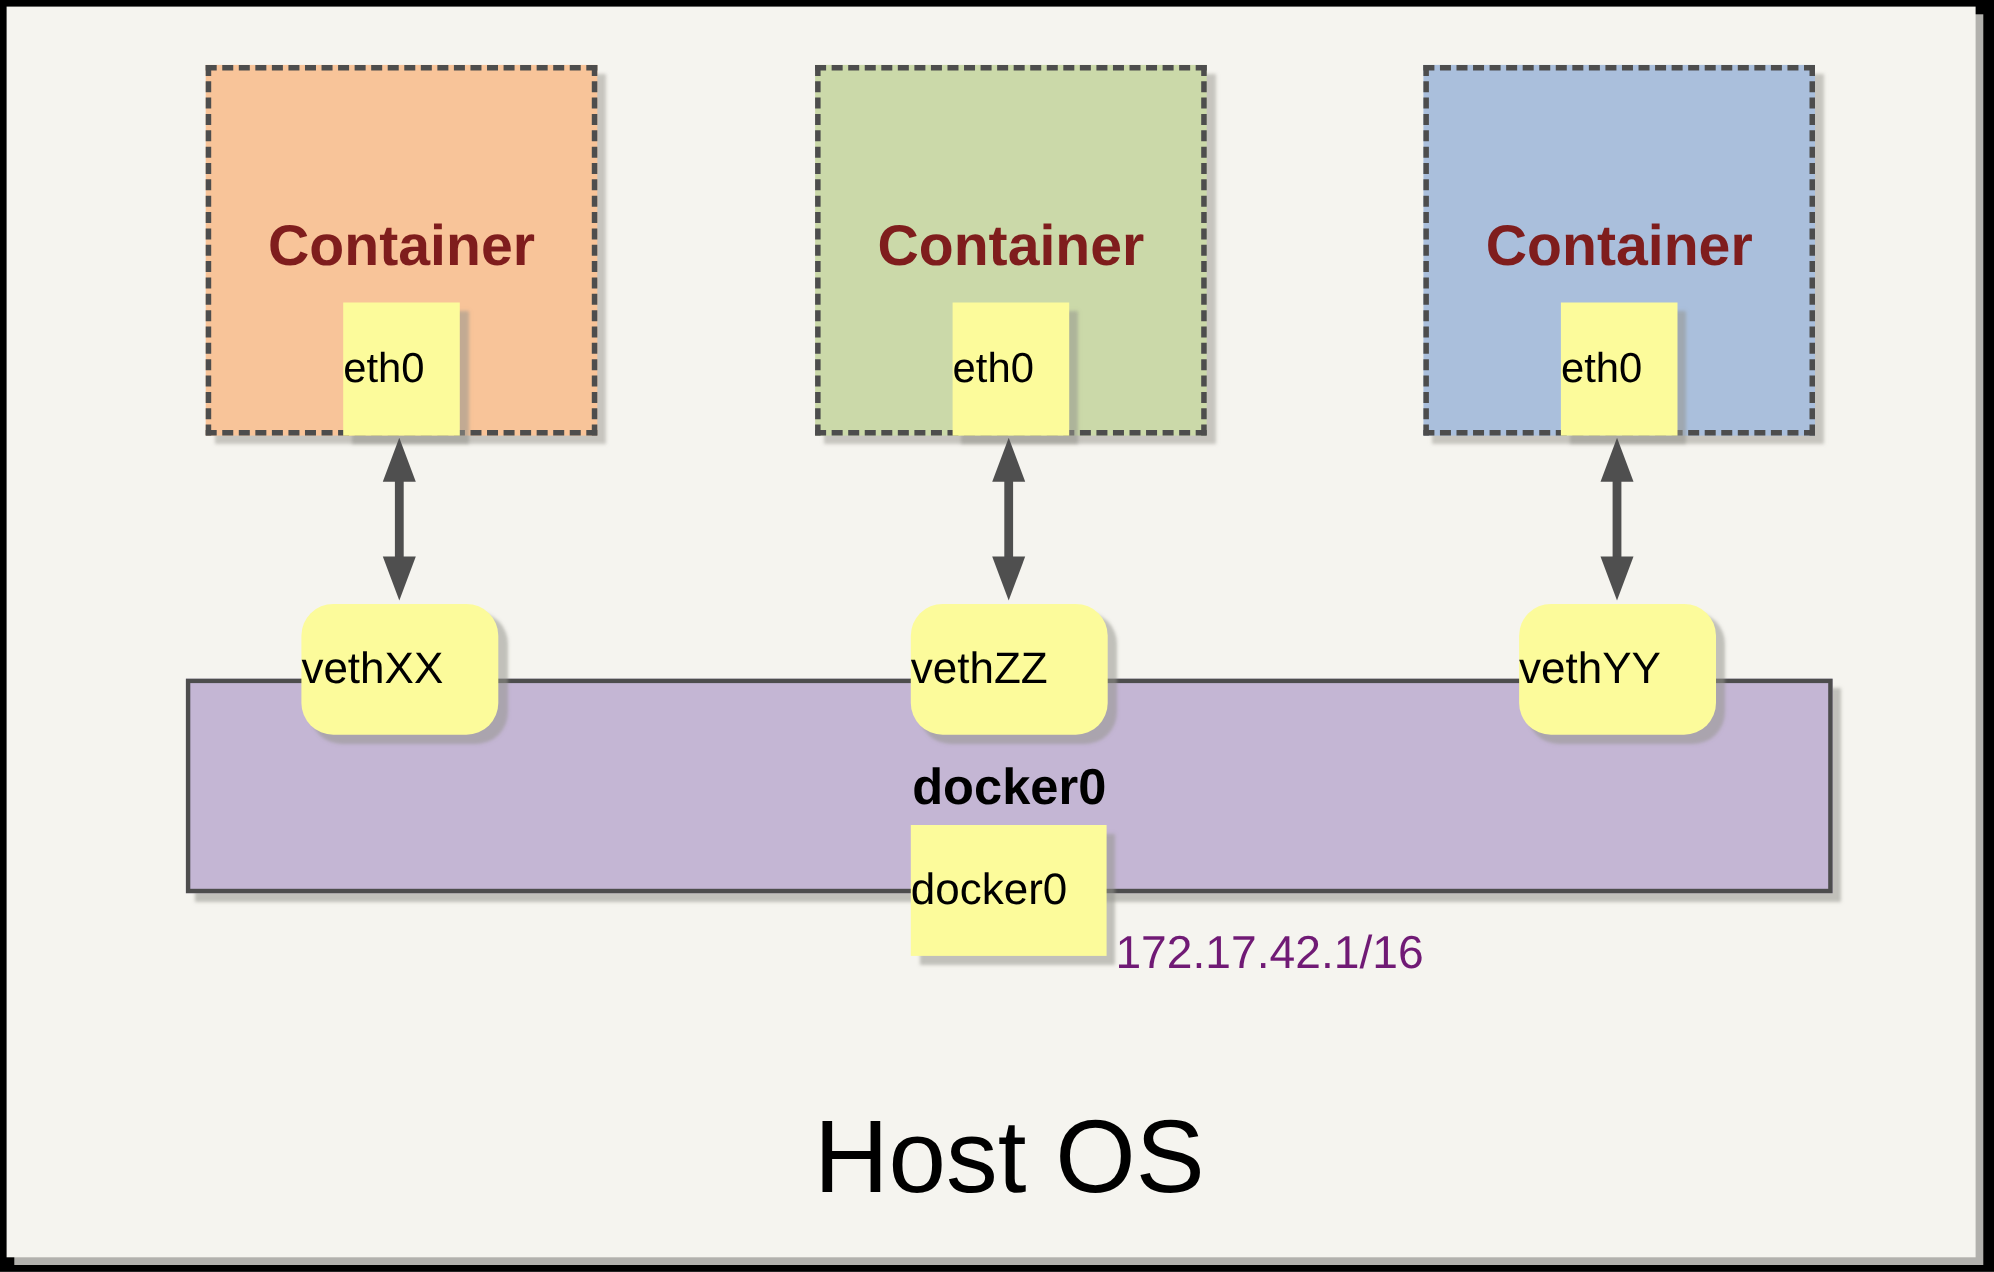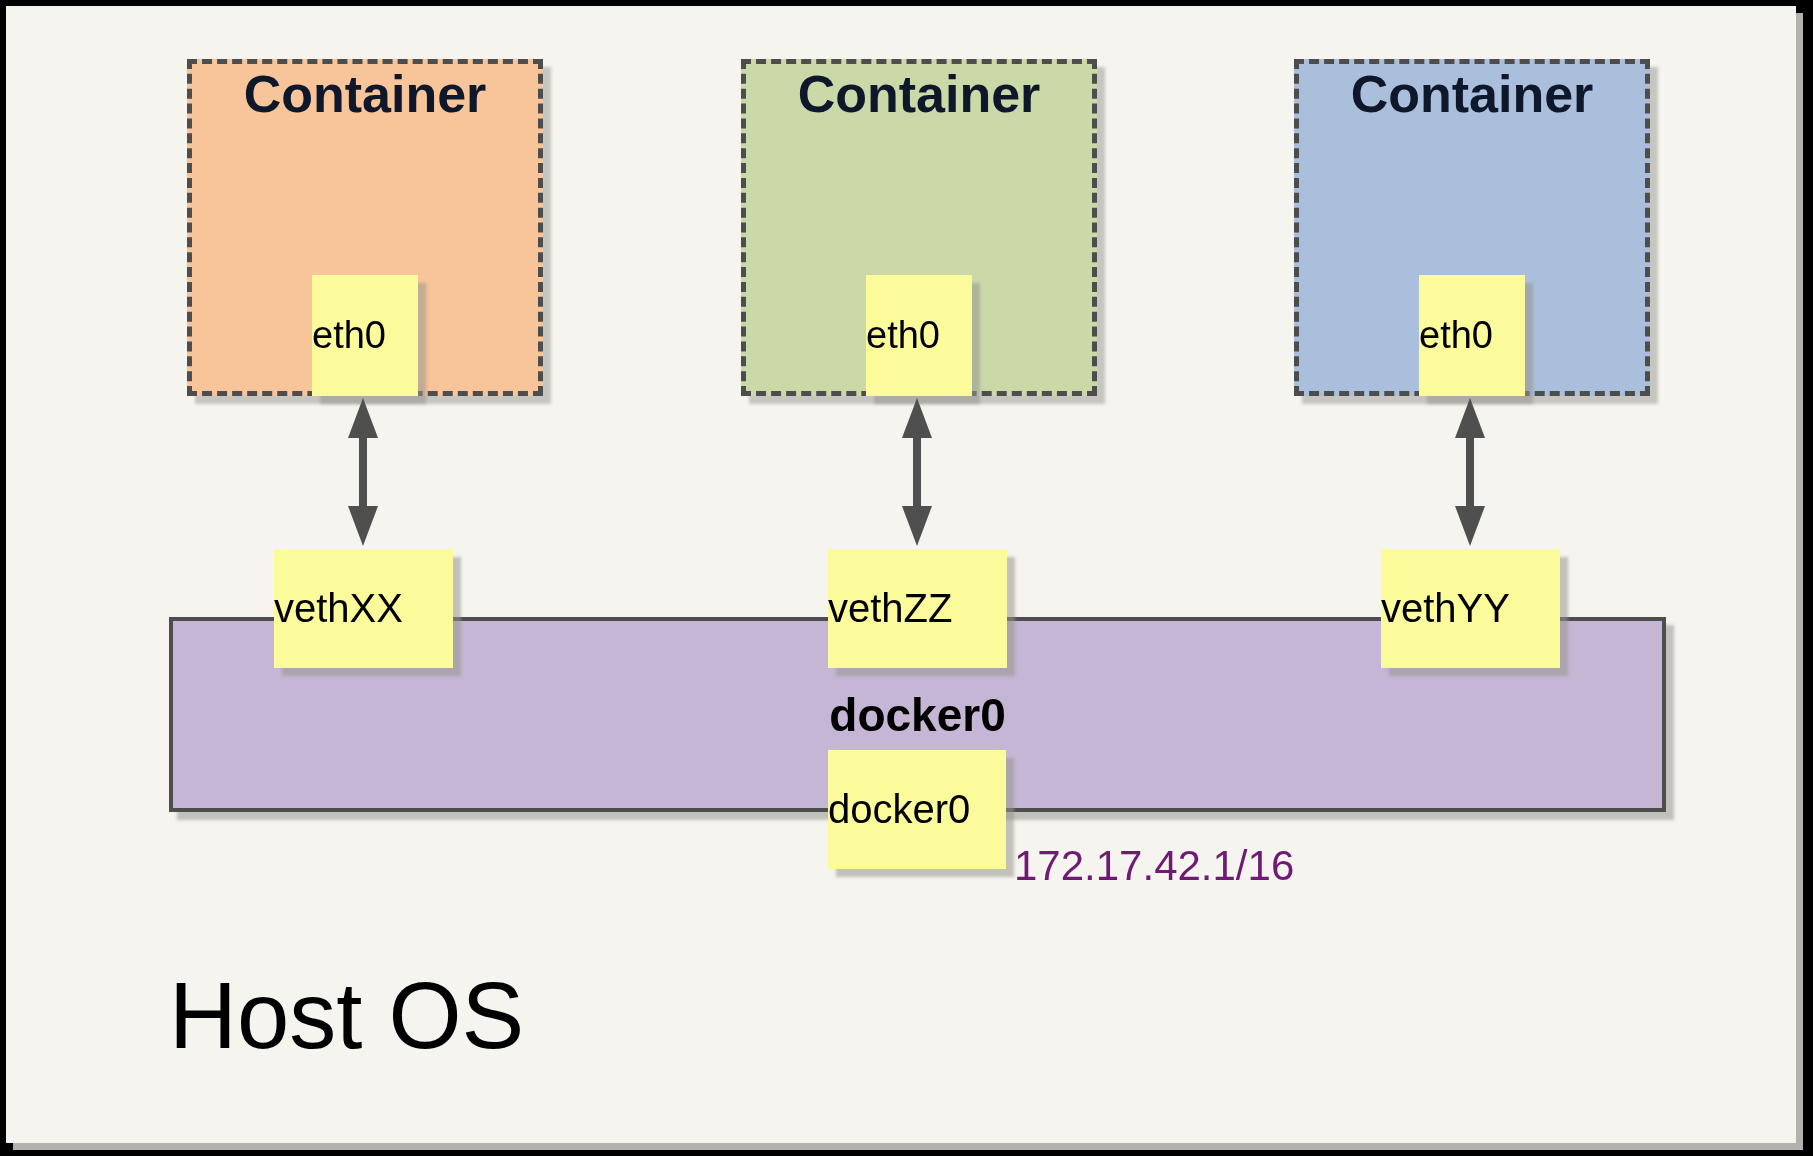--- a/index.html
+++ b/index.html
@@ -25,24 +25,25 @@
     top: 53px;
     width: 356px; height: 337px;
     border: 5px dashed #4D4D4D;
     box-shadow: 8px 8px 3px rgba(160,159,152,0.55);
   }
   .c1 { left: 181px; }
   .c2 { left: 735px; }
   .c3 { left: 1288px; }
 
   .container-title {
+    margin-top: 130px;
     text-align: center;
     font-size: 52px;
     font-weight: bold;
-    color: #0f172a;
+    color: #7f1d1d;
     letter-spacing: 0px;
   }
 
   .note {
     position: absolute;
     background: #FCFB9B;
     box-shadow: 8px 8px 3px rgba(150,149,142,0.55);
     display: flex;
     align-items: center;
     justify-content: flex-start;
@@ -53,20 +54,21 @@
     transform: translateX(-50%);
     bottom: -5px;
     width: 106px; height: 121px;
     font-size: 38px;
   }
   .veth-note {
     top: 543px;
     width: 179px; height: 119px;
     font-size: 40px;
     z-index: 4;
+    border-radius: 29px;
   }
   .vx { left: 268px; }
   .vy { left: 822px; }
   .vz { left: 1375px; }
 
   .bridge-note {
     left: 822px; top: 744px;
     width: 178px; height: 119px;
     font-size: 40px;
     z-index: 4;
@@ -107,23 +109,23 @@
     position: absolute;
     left: 1008px; top: 836px;
     font-size: 42px;
     color: #701a75;
     z-index: 5;
     white-space: nowrap;
   }
 
   .host-label {
     position: absolute;
-    left: 163px; top: 958px;
+    left: 163px; top: 994px;
     width: 1497px;
-    text-align: left;
+    text-align: center;
     font-size: 94px;
     font-weight: normal;
     color: #000;
     line-height: 1.1;
   }
 </style>
 </head>
 <body>
 
 <div class="stage">

